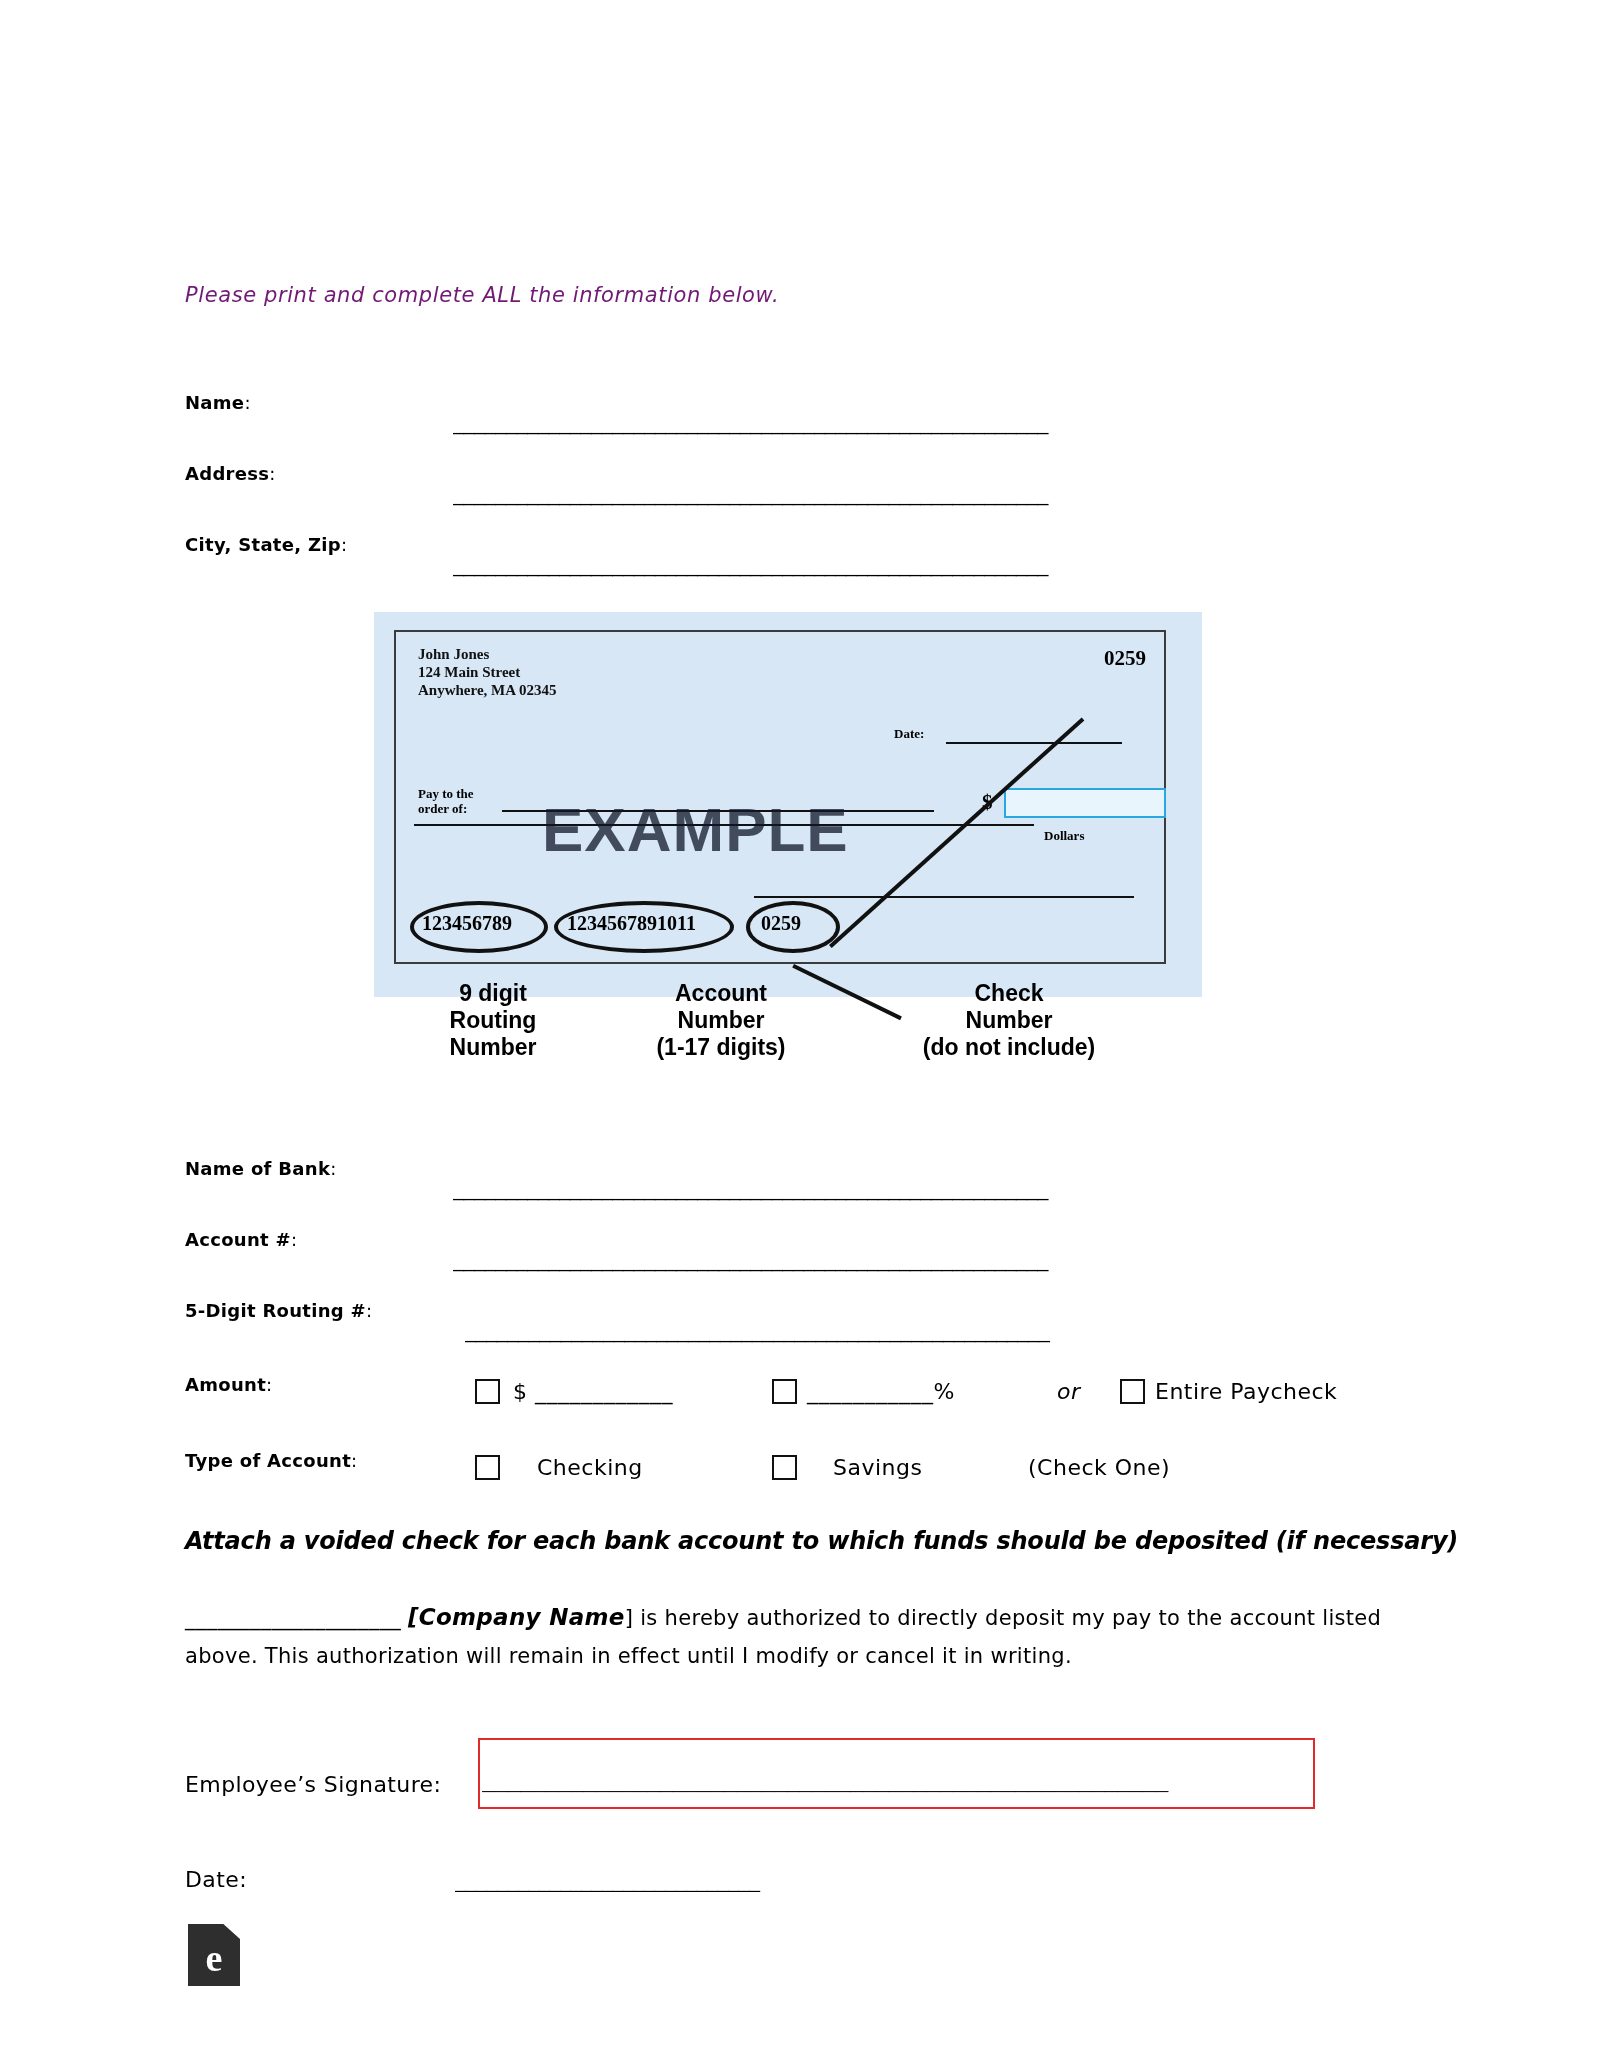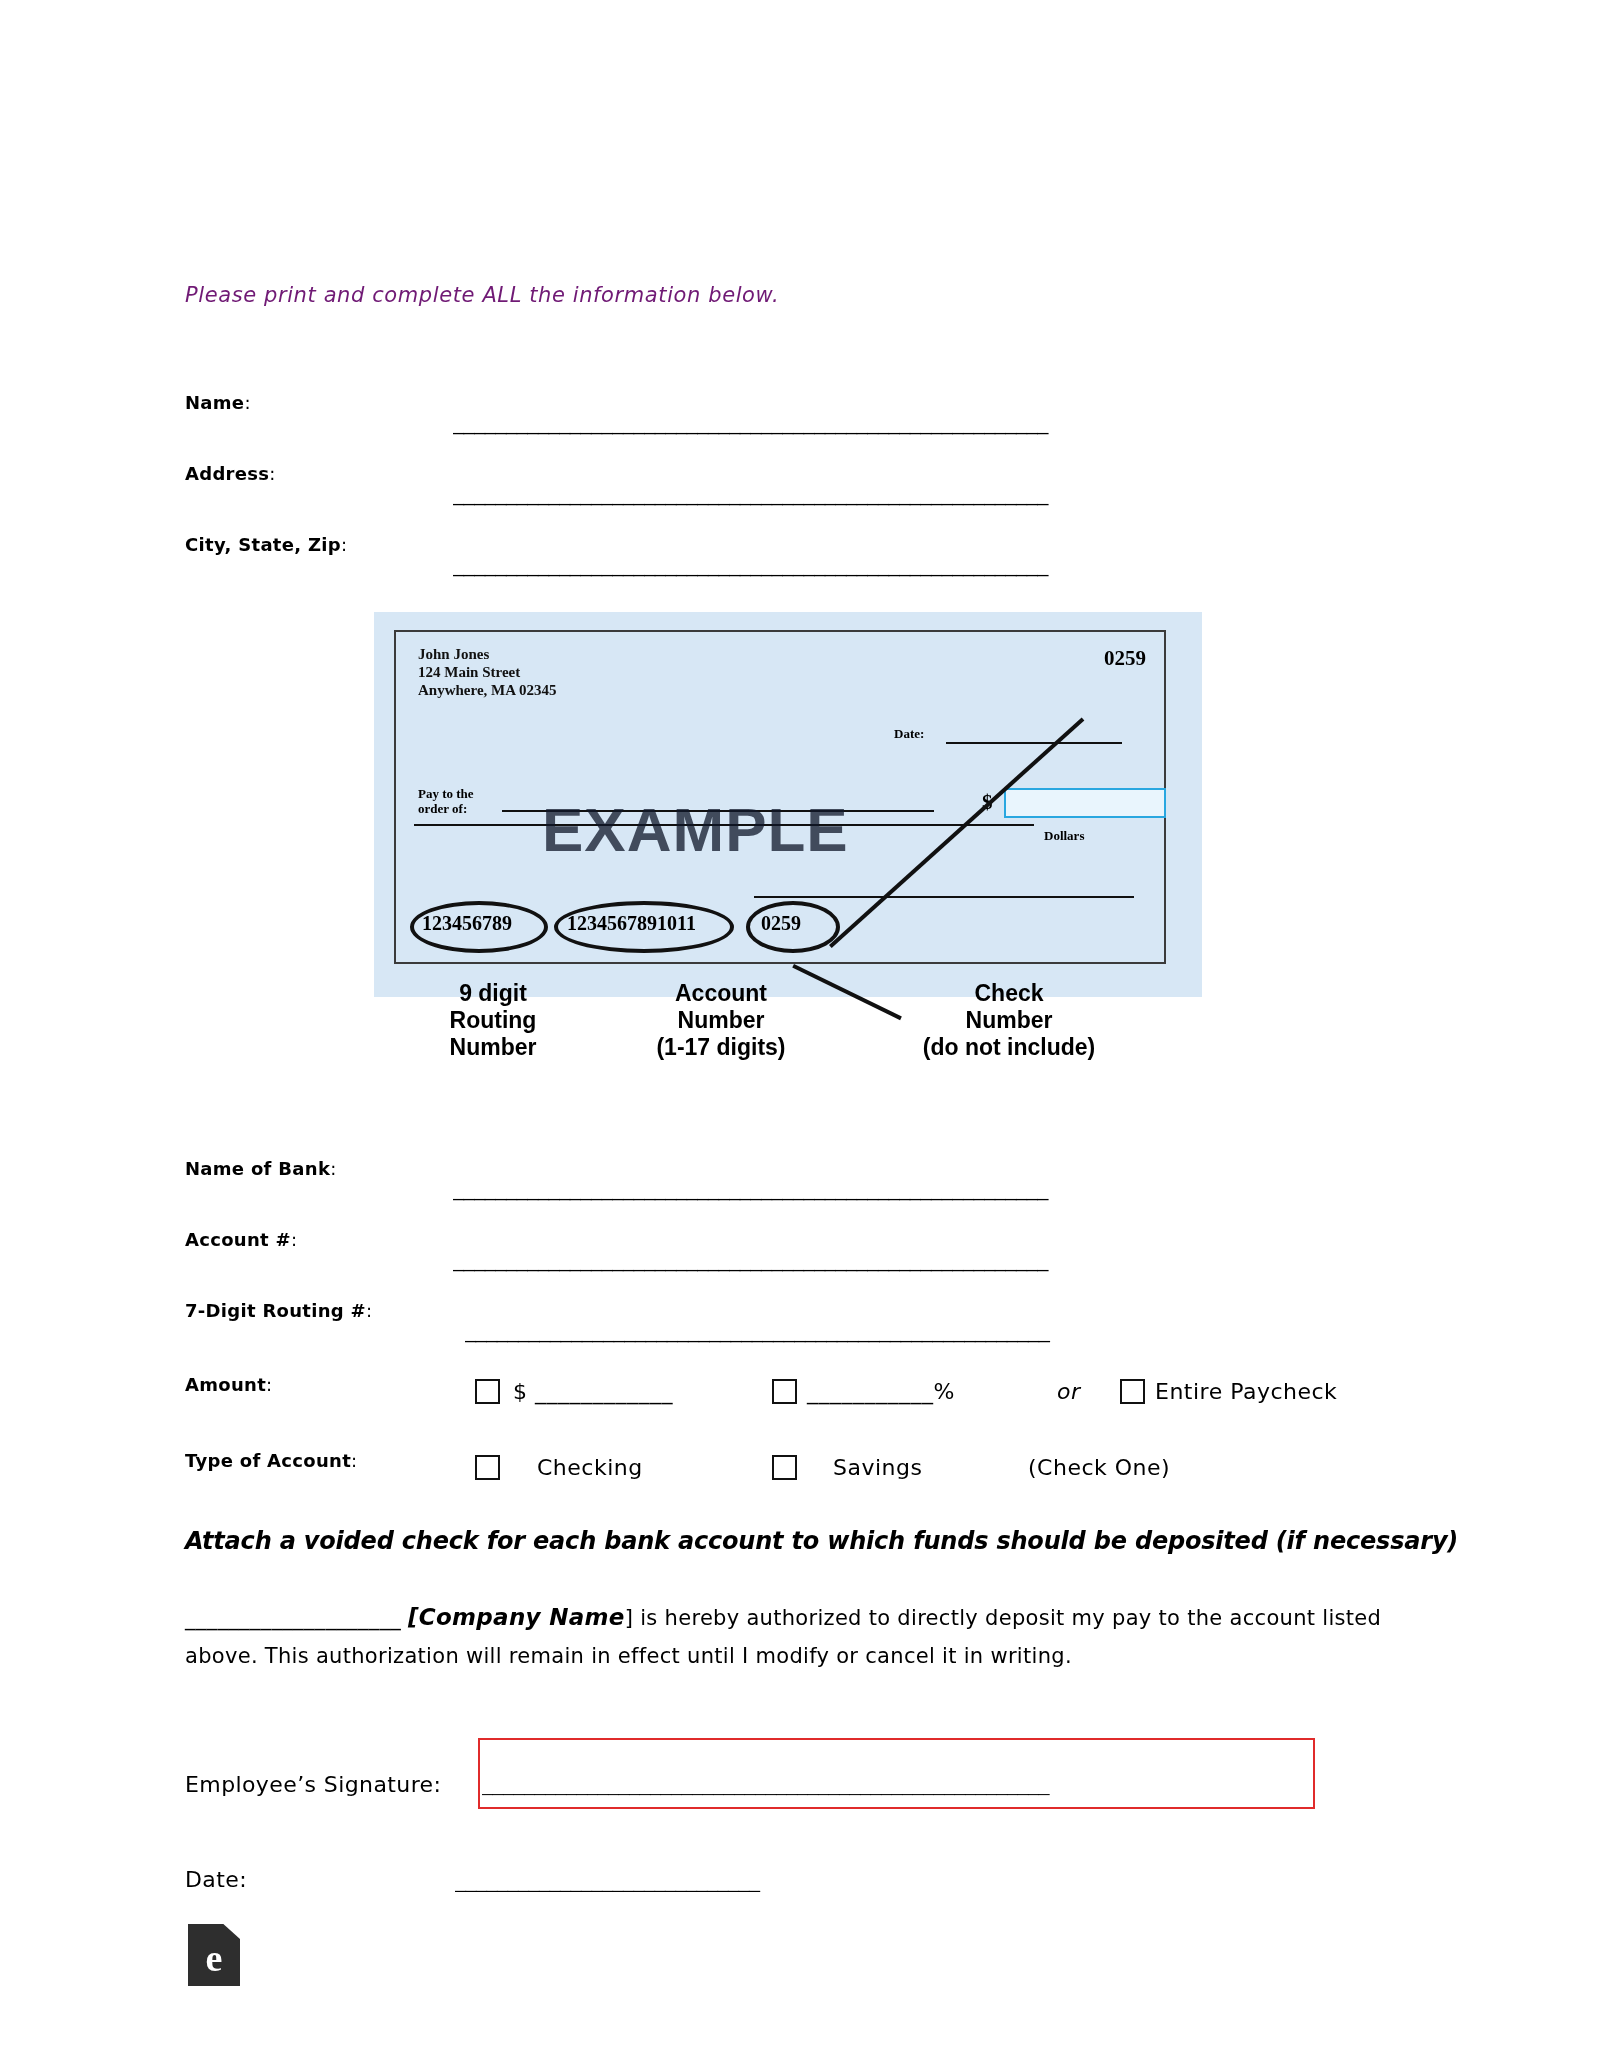--- a/index.html
+++ b/index.html
@@ -277,21 +277,21 @@
     top: 1772px;
     font-size: 22px;
     font-family: "DejaVu Sans", sans-serif;
     letter-spacing: 0.4px;
   }
   .sig-line {
     position: absolute;
     left: 482px;
     top: 1772px;
     font-size: 22px;
-    font-family: Liberation Serif, serif;
+    font-family: Liberation Mono, monospace;
     letter-spacing: -0.5px;
     white-space: nowrap;
     overflow: hidden;
     width: 830px;
   }
   .date-label {
     position: absolute;
     left: 185px;
     top: 1867px;
     font-size: 22px;
@@ -412,21 +412,21 @@
     <div class="field-label"><span>Name of Bank</span><span class="thin">:</span></div>
     <div class="field-line" style="left:268px; width:1145px;">________________________________________________________</div>
   </div>
 
   <div class="field-row" style="top:1229px;">
     <div class="field-label"><span>Account #</span><span class="thin">:</span></div>
     <div class="field-line" style="left:268px; width:1145px;">________________________________________________________</div>
   </div>
 
   <div class="field-row" style="top:1300px;">
-    <div class="field-label"><span>7-Digit Routing #</span><span class="thin">:</span></div>
+    <div class="field-label"><span>5-Digit Routing #</span><span class="thin">:</span></div>
     <div class="field-line" style="left:280px; width:1135px;">_______________________________________________________</div>
   </div>
 
   <div class="field-row" style="top:1374px; height:44px;">
     <div class="field-label"><span>Amount</span><span class="thin">:</span></div>
     <div class="cbox" style="left:290px; top:5px;"></div>
     <div class="inline-text" style="left:328px; top:5px;">$ ____________</div>
     <div class="cbox" style="left:587px; top:5px;"></div>
     <div class="inline-text" style="left:622px; top:5px;">___________%</div>
     <div class="inline-text" style="left:872px; top:5px; font-style:italic;">or</div>

